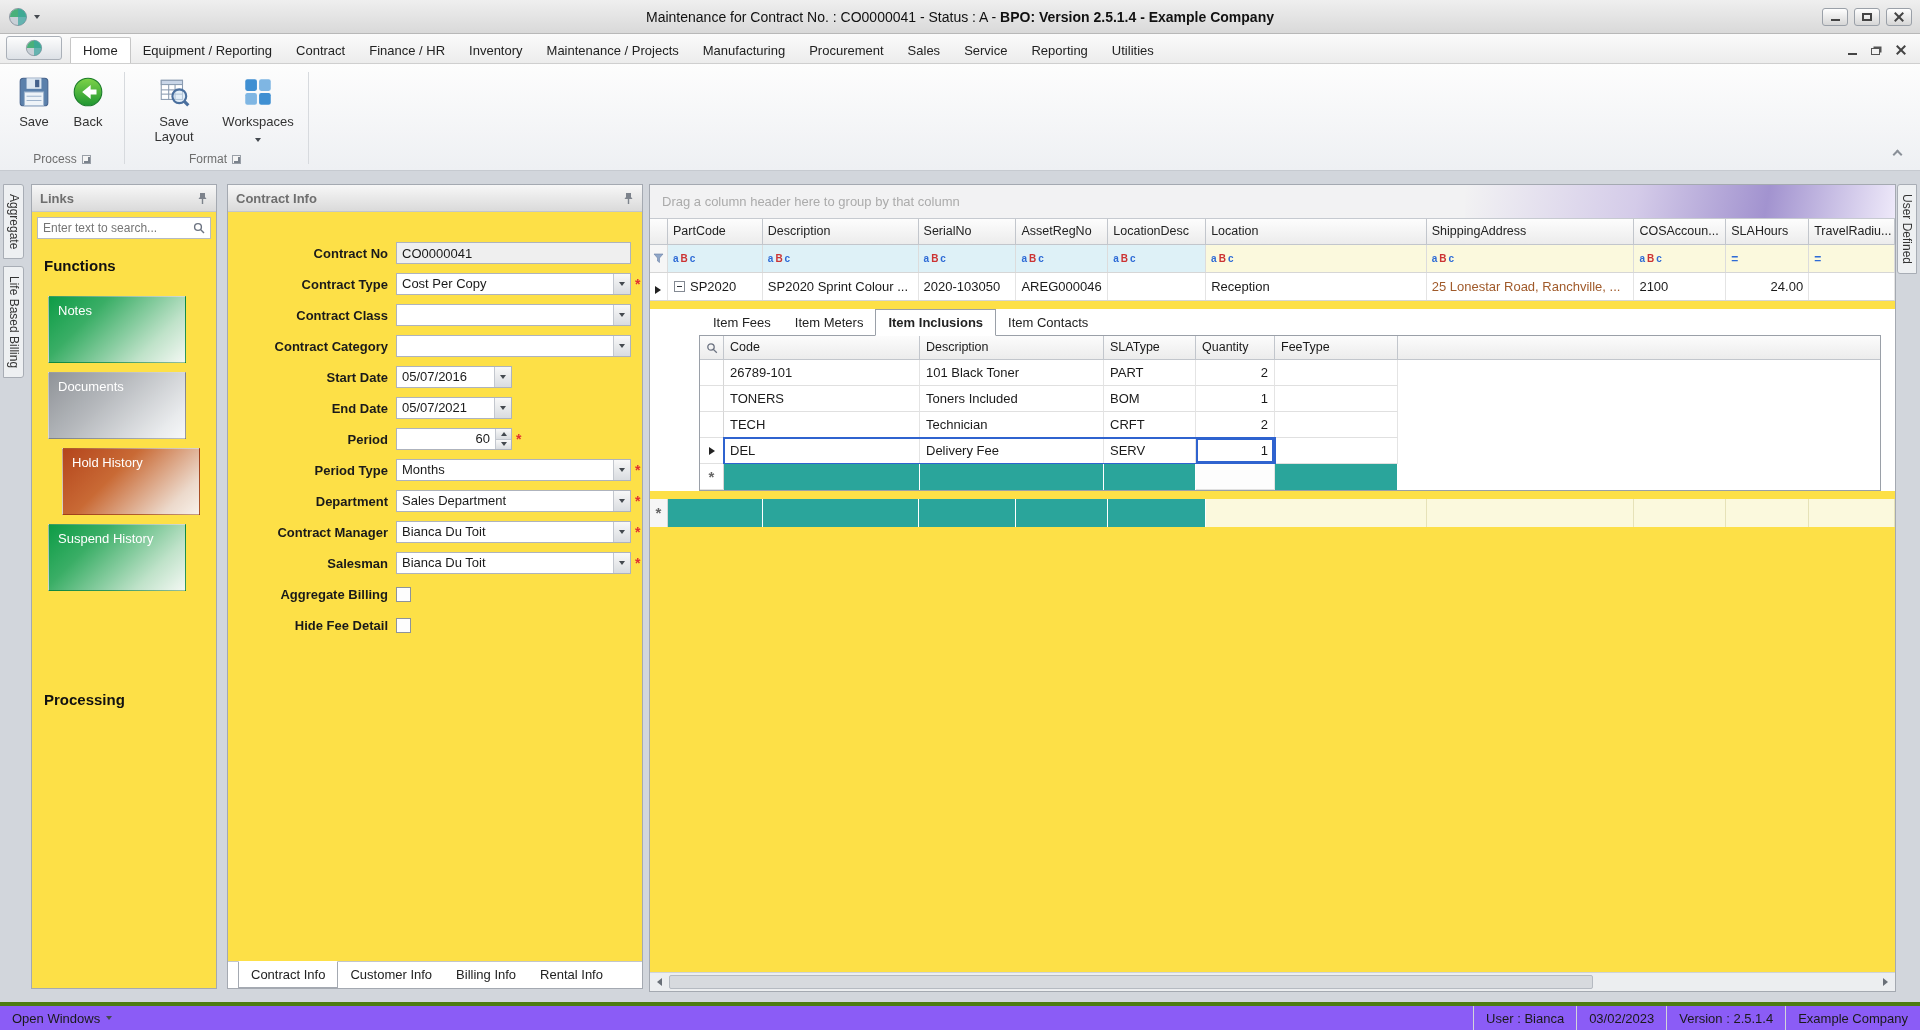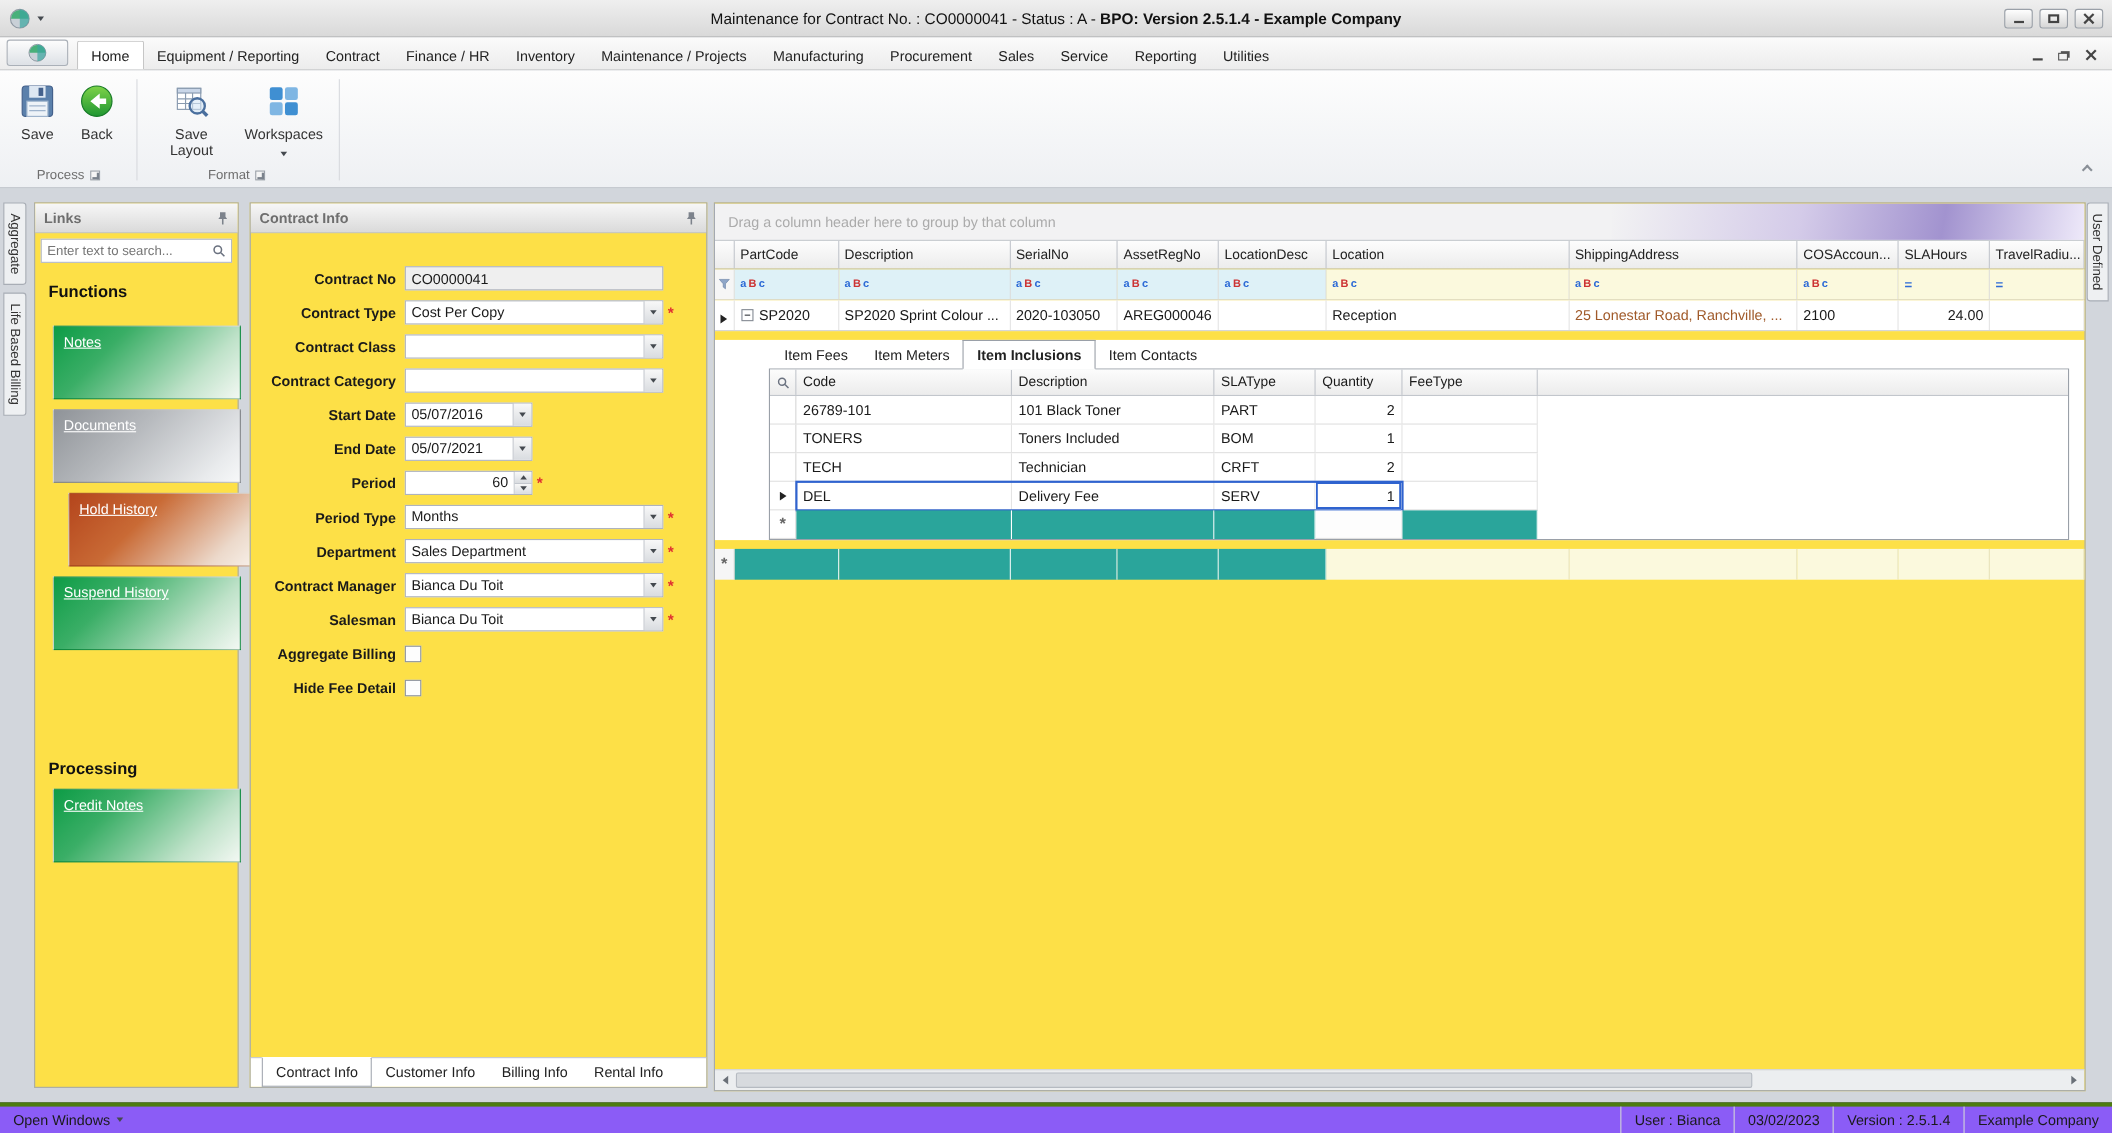--- a/index.html
+++ b/index.html
@@ -68,29 +68,29 @@
     display:flex; align-items:center; padding:0 8px; color:#6e6e6e; font-weight:bold; }
   .pin { margin-left:auto; display:flex; }
 
   
   .links-panel { left:31px; top:184px; width:186px; height:805px; }
   .searchrow { margin:5px; height:22px; border:1px solid #b5bac2; display:flex; align-items:center; background:#fff; }
   .searchrow input { flex:1; border:none; outline:none; font-family:inherit; font-size:12px; color:#8a8a8a; padding:0 5px; min-width:0; background:transparent; }
   .searchrow .sicon { padding:0 5px; display:flex; }
   .sec-h { font-size:15px; font-weight:bold; margin:18px 0 0 12px; color:#111; }
   .sec-h.proc { margin-top:100px; }
-  .lbtn { width:171px; height:67px; margin:9px 0 0 16px; padding:6px 9px; color:#fff; font-size:13px; border:1px solid rgba(0,0,0,.12);text-decoration:underline; }
+  .lbtn { width:138px; height:67px; margin:9px 0 0 16px; padding:6px 9px; color:#fff; font-size:13px; border:1px solid rgba(0,0,0,.12); }
   .lbtn.first { margin-top:22px; }
   .lbtn.green  { background:linear-gradient(135deg,#0d9c46 0%,#3aae66 30%,#bfe2c9 75%,#f3f8f3 100%); }
   .lbtn.gray   { background:linear-gradient(135deg,#8f9398 0%,#b6b9bd 40%,#e9ebed 85%,#f7f8f9 100%); }
   .lbtn.orange { background:linear-gradient(135deg,#b4451c 0%,#c96a35 38%,#ecd9cb 82%,#f8f1ea 100%);margin-left:30px; }
 
   
   .contract-panel { left:227px; top:184px; width:416px; height:805px; }
-  .frm { padding-top:30px; }
+  .frm { padding-top:30px;padding-left:28px; }
   .frm-row { display:flex; align-items:center; height:22px; margin-bottom:9px; }
   .frm-label { width:140px; text-align:right; font-weight:bold; padding-right:8px; white-space:nowrap; }
   .frm-input, .combo, .spin { height:22px; border:1px solid #aeb3bd; background:#fff; }
   .frm-input { font-family:inherit; font-size:13px; padding:0 5px; color:#1a1a1a; }
   .frm-input.ro { background:#efefef; }
   .wide { width:235px; } .narrow { width:116px; }
   .combo, .spin { display:flex; align-items:stretch; }
   .combo .val, .spin .val { flex:1; padding:2px 5px; overflow:hidden; white-space:nowrap; }
   .spin .val { text-align:right; }
   .ddbtn { width:17px; border-left:1px solid #c3c7ce; background:linear-gradient(#f8f8f8,#d9dce0);
@@ -312,21 +312,20 @@
           <line x1="7.8" y1="7.8" x2="11" y2="11" stroke="#6b7280" stroke-width="1.4"></line>
         </svg>
     </span>
   </div>
   <div class="sec-h">Functions</div>
   <div class="lbtn green first">Notes</div>
   <div class="lbtn gray">Documents</div>
   <div class="lbtn orange">Hold History</div>
   <div class="lbtn green">Suspend History</div>
   <div class="sec-h proc">Processing</div>
-  <div class="lbtn green">Credit Notes</div>
 </div>
 
 <div class="panel contract-panel">
   <div class="panel-h">
     <span>Contract Info</span>
     <span class="pin">
       <svg width="11" height="13" viewBox="0 0 11 13">
           <path d="M3 1h5v4l1.5 2h-8L3 5z" fill="#7d838c"></path>
           <line x1="5.5" y1="7" x2="5.5" y2="12" stroke="#7d838c" stroke-width="1.4"></line>
         </svg>

